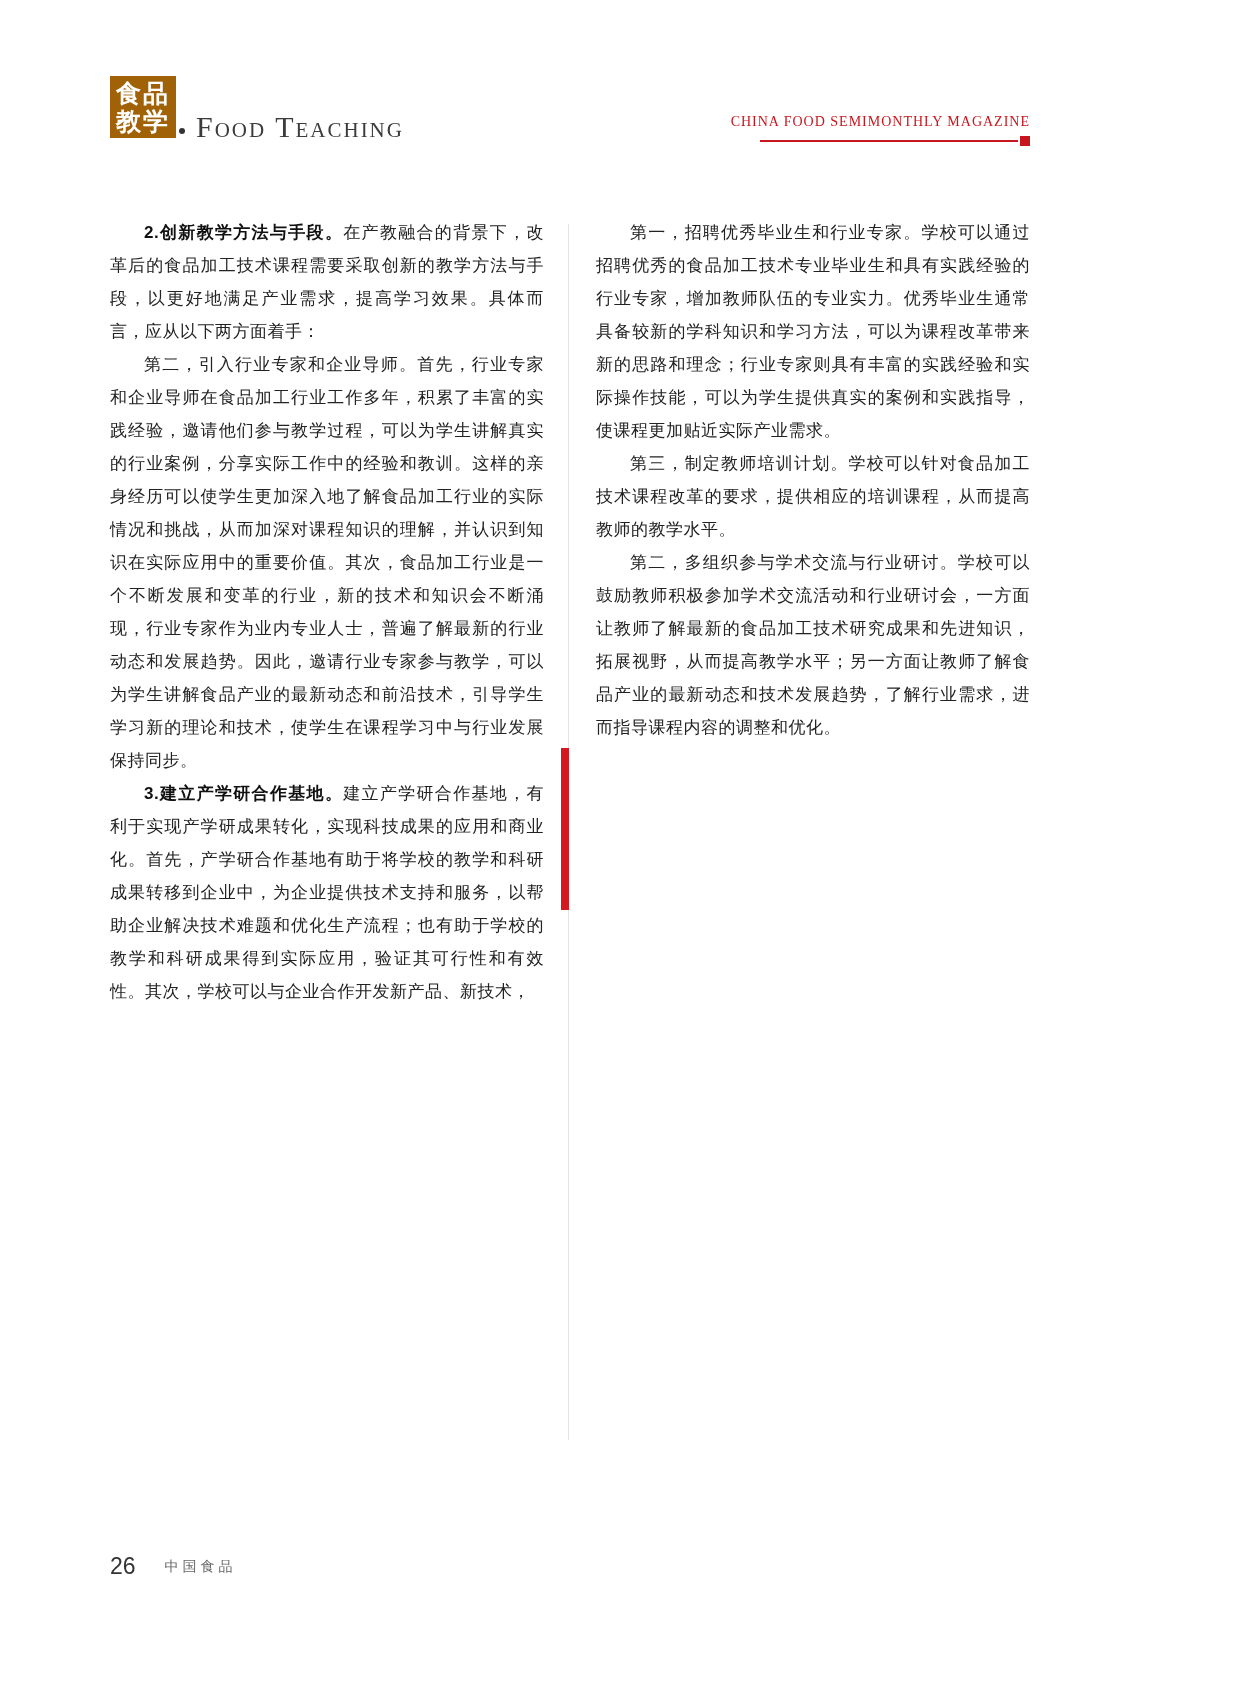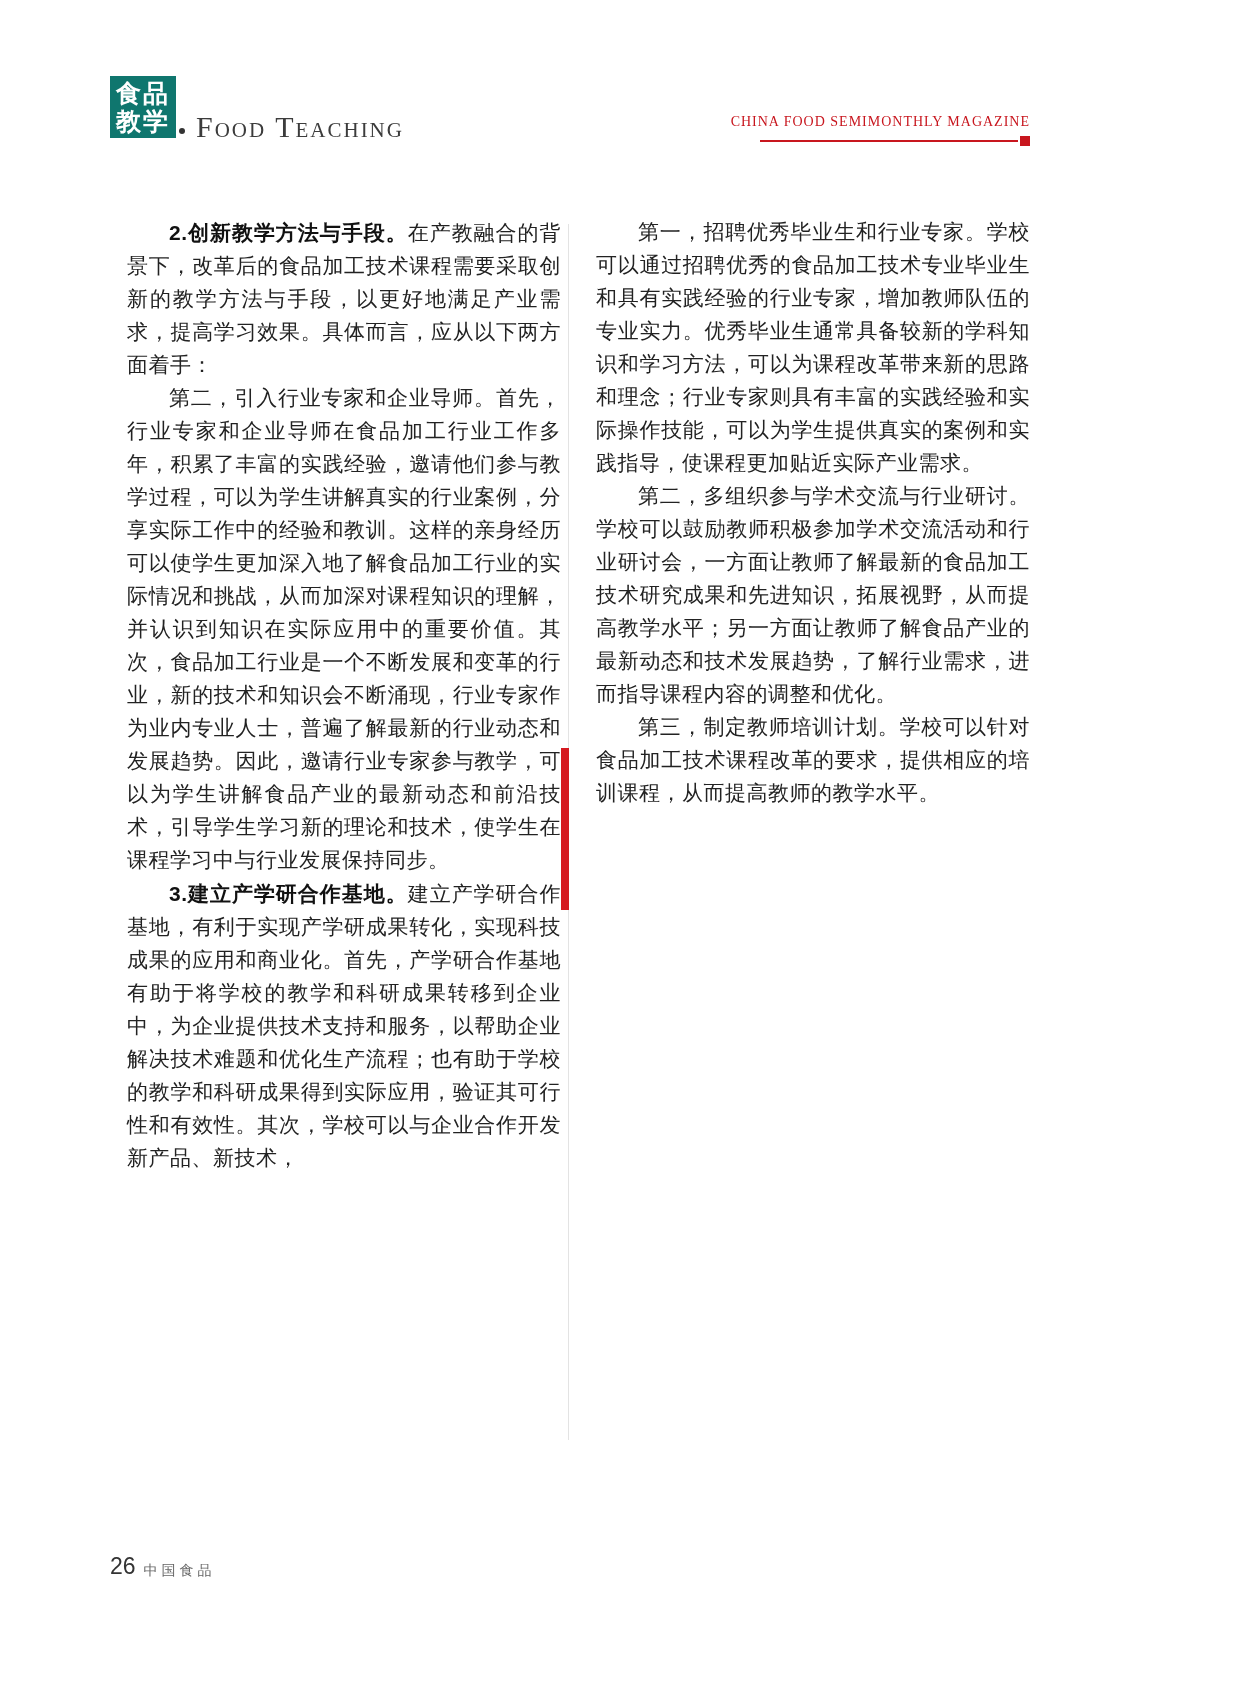--- a/index.html
+++ b/index.html
@@ -9,21 +9,21 @@
     background:#ffffff;
     font-family:"Liberation Serif","DejaVu Serif",serif;
     color:#222222;
     overflow:hidden;
   }
 
   
   .header{position:absolute;left:110px;top:76px;width:920px;height:66px;}
   .logo{
     position:absolute;left:0;top:0;width:66px;height:62px;
-    background:#0f766e;color:#ffffff;
+    background:#a16207;color:#ffffff;
     display:flex;flex-direction:column;justify-content:center;align-items:center;
     font-family:"Liberation Sans","DejaVu Sans",sans-serif;
     font-weight:700;font-size:25px;line-height:28px;letter-spacing:2px;
   }
   .logo-dot{
     position:absolute;left:69px;top:52px;width:6px;height:6px;
     background:#333333;border-radius:50%;
   }
   .food-teaching{
     position:absolute;left:86px;bottom:0px;
@@ -37,42 +37,42 @@
     font-family:"Liberation Serif","DejaVu Serif",serif;
   }
   .red-rule{position:absolute;right:12px;top:64px;width:258px;height:2px;background:#c8161e;}
   .red-square{position:absolute;right:0;top:60px;width:10px;height:10px;background:#c8161e;}
 
   
   .columns{
     position:absolute;left:110px;top:216px;width:920px;
     display:flex;justify-content:space-between;
   }
-  .col{width:434px;font-size:21px;line-height:33px;letter-spacing:0.5px;
-    text-align:justify;text-justify:inter-character;margin-left:17px;}
+  .col{width:434px;font-size:17px;line-height:33px;letter-spacing:0.5px;
+    text-align:justify;text-justify:inter-character;}
   .col p{margin:0;}
   .indent{text-indent:2em;}
   .lead{font-family:"Liberation Sans","DejaVu Sans",sans-serif;font-weight:700;color:#111;}
 
   .divider{position:absolute;left:568px;top:224px;width:1px;height:1216px;background:#e3e3e3;}
   .red-bar{position:absolute;left:561px;top:748px;width:8px;height:162px;background:#d51920;}
 
   .endmark{
     display:inline-block;width:16px;height:15px;margin-left:5px;
     background:#d51920;border-radius:3px;vertical-align:-2px;position:relative;
   }
   .endmark::after{
     content:"";position:absolute;left:4px;top:3px;width:7px;height:9px;
     border:2px solid #ffffff;border-top:none;border-radius:0 0 6px 6px;
   }
 
   
   .footer{
     position:absolute;left:110px;top:1553px;
-    display:flex;align-items:flex-end;gap:8px;
+    display:flex;align-items:center;gap:29px;
   }
   .page-number{font-size:23px;color:#333333;font-family:"Liberation Sans","DejaVu Sans",sans-serif;}
   .magazine-name{font-size:14px;color:#666666;letter-spacing:4px;}
 </style>
 </head>
 <body>
 
 <div class="page">
 
   <div class="header">
@@ -93,22 +93,22 @@
   <div class="columns">
 
     <div class="col">
       <p class="indent"><b class="lead">2.创新教学方法与手段。</b><span>在产教融合的背景下，改革后的食品加工技术课程需要采取创新的教学方法与手段，以更好地满足产业需求，提高学习效果。具体而言，应从以下两方面着手：</span></p>
       <p class="indent"><span>第二，引入行业专家和企业导师。首先，行业专家和企业导师在食品加工行业工作多年，积累了丰富的实践经验，邀请他们参与教学过程，可以为学生讲解真实的行业案例，分享实际工作中的经验和教训。这样的亲身经历可以使学生更加深入地了解食品加工行业的实际情况和挑战，从而加深对课程知识的理解，并认识到知识在实际应用中的重要价值。其次，食品加工行业是一个不断发展和变革的行业，新的技术和知识会不断涌现，行业专家作为业内专业人士，普遍了解最新的行业动态和发展趋势。因此，邀请行业专家参与教学，可以为学生讲解食品产业的最新动态和前沿技术，引导学生学习新的理论和技术，使学生在课程学习中与行业发展保持同步。</span></p>
       <p class="indent"><b class="lead">3.建立产学研合作基地。</b><span>建立产学研合作基地，有利于实现产学研成果转化，实现科技成果的应用和商业化。首先，产学研合作基地有助于将学校的教学和科研成果转移到企业中，为企业提供技术支持和服务，以帮助企业解决技术难题和优化生产流程；也有助于学校的教学和科研成果得到实际应用，验证其可行性和有效性。其次，学校可以与企业合作开发新产品、新技术，</span></p>
     </div>
 
     <div class="col">
       <p class="indent"><span>第一，招聘优秀毕业生和行业专家。学校可以通过招聘优秀的食品加工技术专业毕业生和具有实践经验的行业专家，增加教师队伍的专业实力。优秀毕业生通常具备较新的学科知识和学习方法，可以为课程改革带来新的思路和理念；行业专家则具有丰富的实践经验和实际操作技能，可以为学生提供真实的案例和实践指导，使课程更加贴近实际产业需求。</span></p>
+      <p class="indent"><span>第三，制定教师培训计划。学校可以针对食品加工技术课程改革的要求，提供相应的培训课程，从而提高教师的教学水平。</span></p>
       <p class="indent"><span>第二，多组织参与学术交流与行业研讨。学校可以鼓励教师积极参加学术交流活动和行业研讨会，一方面让教师了解最新的食品加工技术研究成果和先进知识，拓展视野，从而提高教学水平；另一方面让教师了解食品产业的最新动态和技术发展趋势，了解行业需求，进而指导课程内容的调整和优化。</span></p>
-      <p class="indent"><span>第三，制定教师培训计划。学校可以针对食品加工技术课程改革的要求，提供相应的培训课程，从而提高教师的教学水平。</span></p>
     </div>
 
   </div>
 
   <div class="footer">
     <span class="page-number">26</span>
     <span class="magazine-name">中国食品</span>
   </div>
 
 </div>

